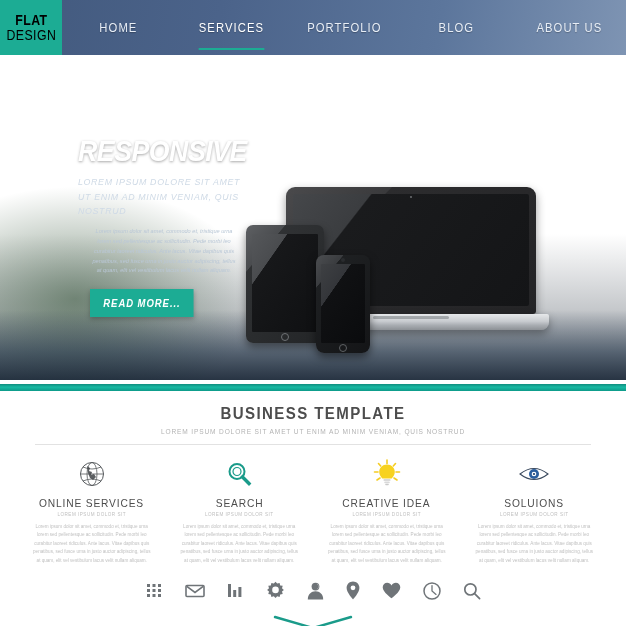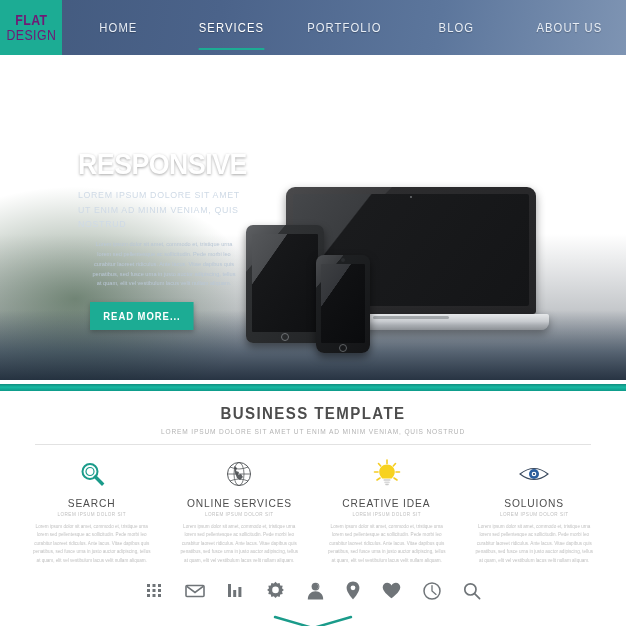--- a/index.html
+++ b/index.html
@@ -13,21 +13,21 @@
 
   
   .header {
     position: absolute; top:0; left:0; width:626px; height:55px;
     background: linear-gradient(100deg, #42597d 0%, #4b638a 35%, #5c769c 70%, #7e94b3 100%);
     display:flex; align-items:stretch; z-index: 30;
   }
   .logo {
     width: 62px; height:55px; background:#1cac94;
     display:flex; flex-direction:column; align-items:center; justify-content:center;
-    color:#701a75; line-height:1.05; flex:none;
+    color:#000000; line-height:1.05; flex:none;
   }
   .logo-top { font-size:14px; font-weight:bold; letter-spacing:0.5px; font-family:"Liberation Sans Narrow","Liberation Sans",sans-serif; transform: scaleX(0.88);}
   .logo-bot { font-size:14px; font-weight:normal; letter-spacing:0.5px; transform: scaleX(0.88);}
   .nav { flex:1; display:flex; align-items:stretch;text-align:center; }
   .nav-item {
     flex:1; display:flex; align-items:center; justify-content:center;
     color:#e8eef6; font-size:12.5px; letter-spacing:1.2px; font-weight:normal;
     position:relative; transform: scaleX(0.9);
     text-shadow: 0 1px 1px rgba(0,0,0,.25);
   }
@@ -63,21 +63,21 @@
     background:
       radial-gradient(ellipse 260px 160px at 12% 75%, rgba(36,70,40,.55), rgba(36,70,40,0) 70%),
       linear-gradient(180deg, rgba(255,255,255,0) 55%, rgba(8,20,34,.45) 100%);
   }
   .hero-reflect{
     position:absolute; left:0; bottom:0; width:626px; height:70px;
     background: linear-gradient(180deg, rgba(30,55,80,0) 0%, rgba(22,42,64,.55) 60%, rgba(14,28,45,.8) 100%);
   }
 
   
-  .hero-copy { position:absolute; left:78px; top:93px; width:180px; z-index:6; }
+  .hero-copy { position:absolute; left:78px; top:80px; width:180px; z-index:6;font-style:italic; }
   .hero-title {
     color:#ffffff; font-size:29px; font-weight:bold; letter-spacing:-0.5px;
     font-family:"Liberation Sans Narrow","Liberation Sans",sans-serif;
     transform: scaleX(0.92); transform-origin:left center;
     text-shadow:0 1px 3px rgba(0,0,0,.35);
   }
   .hero-sub {
     margin-top:7px; color:#cfdae6; font-size:9.5px; letter-spacing:.7px;
     line-height:1.55; transform: scaleX(0.93); transform-origin:left center;
   }
@@ -241,46 +241,46 @@
   </div>
 
   <div class="teal-band"></div>
 
   <div class="content">
     <div class="sec-title">BUSINESS TEMPLATE</div>
     <div class="sec-sub">LOREM IPSUM DOLORE SIT AMET UT ENIM AD MINIM VENIAM, QUIS NOSTRUD</div>
     <div class="rule"></div>
 
     <div class="cols">
-
-      <div class="col">
-        <div class="col-icon">
-          <svg width="26" height="26" viewBox="0 0 26 26">
-            <circle cx="11" cy="10.5" r="7.5" fill="none" stroke="#1a9b8a" stroke-width="2"></circle>
-            <circle cx="11" cy="10.5" r="4" fill="none" stroke="#1a9b8a" stroke-width="1.2"></circle>
-            <line x1="16.5" y1="16" x2="23" y2="22.5" stroke="#1a9b8a" stroke-width="3.4" stroke-linecap="square"></line>
-          </svg>
-        </div>
-        <div class="col-title">SEARCH</div>
-        <div class="col-sub">LOREM IPSUM DOLOR SIT</div>
-        <div class="col-body">Lorem ipsum dolor sit amet, commodo et, tristique urna lorem sed pellentesque ac sollicitudin. Pede morbi leo curabitur laoreet ridiculus. Ante lacus. Vitae dapibus quis penatibus, sed fusce urna in justo auctor adipiscing, tellus at quam, elit vel vestibulum lacus velit nullam aliquam.</div>
-      </div>
 
       <div class="col">
         <div class="col-icon">
           <svg width="26" height="26" viewBox="0 0 26 26">
             <circle cx="13" cy="13" r="11.5" fill="none" stroke="#55595c" stroke-width="1"></circle>
             <ellipse cx="13" cy="13" rx="5" ry="11.5" fill="none" stroke="#55595c" stroke-width=".8"></ellipse>
             <line x1="1.5" y1="13" x2="24.5" y2="13" stroke="#55595c" stroke-width=".8"></line>
             <path d="M4 6 Q13 10 22 6" fill="none" stroke="#55595c" stroke-width=".8"></path>
             <path d="M4 20 Q13 16 22 20" fill="none" stroke="#55595c" stroke-width=".8"></path>
             <path d="M8 5 L11 7 L10 10 L13 11 L12 14 L15 13 L17 16 L14 19 L11 17 L9 12 Z" fill="#3f4346" opacity=".85"></path>
           </svg>
         </div>
         <div class="col-title">ONLINE SERVICES</div>
+        <div class="col-sub">LOREM IPSUM DOLOR SIT</div>
+        <div class="col-body">Lorem ipsum dolor sit amet, commodo et, tristique urna lorem sed pellentesque ac sollicitudin. Pede morbi leo curabitur laoreet ridiculus. Ante lacus. Vitae dapibus quis penatibus, sed fusce urna in justo auctor adipiscing, tellus at quam, elit vel vestibulum lacus velit nullam aliquam.</div>
+      </div>
+
+      <div class="col">
+        <div class="col-icon">
+          <svg width="26" height="26" viewBox="0 0 26 26">
+            <circle cx="11" cy="10.5" r="7.5" fill="none" stroke="#1a9b8a" stroke-width="2"></circle>
+            <circle cx="11" cy="10.5" r="4" fill="none" stroke="#1a9b8a" stroke-width="1.2"></circle>
+            <line x1="16.5" y1="16" x2="23" y2="22.5" stroke="#1a9b8a" stroke-width="3.4" stroke-linecap="square"></line>
+          </svg>
+        </div>
+        <div class="col-title">SEARCH</div>
         <div class="col-sub">LOREM IPSUM DOLOR SIT</div>
         <div class="col-body">Lorem ipsum dolor sit amet, commodo et, tristique urna lorem sed pellentesque ac sollicitudin. Pede morbi leo curabitur laoreet ridiculus. Ante lacus. Vitae dapibus quis penatibus, sed fusce urna in justo auctor adipiscing, tellus at quam, elit vel vestibulum lacus velit nullam aliquam.</div>
       </div>
 
       <div class="col">
         <div class="col-icon">
           <svg width="30" height="30" viewBox="0 0 30 30">
             <g stroke="#f5cc22" stroke-width="1.6" stroke-linecap="round">
               <line x1="15" y1="1" x2="15" y2="4.5"></line>
               <line x1="6.5" y1="4.5" x2="8.7" y2="7"></line>

